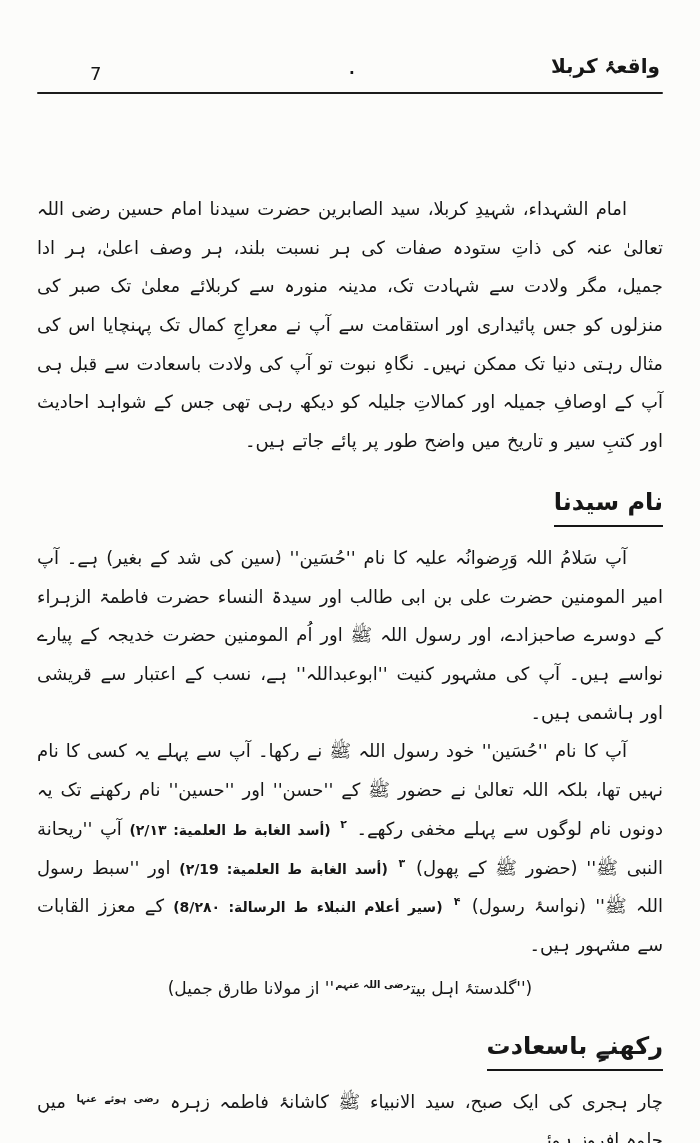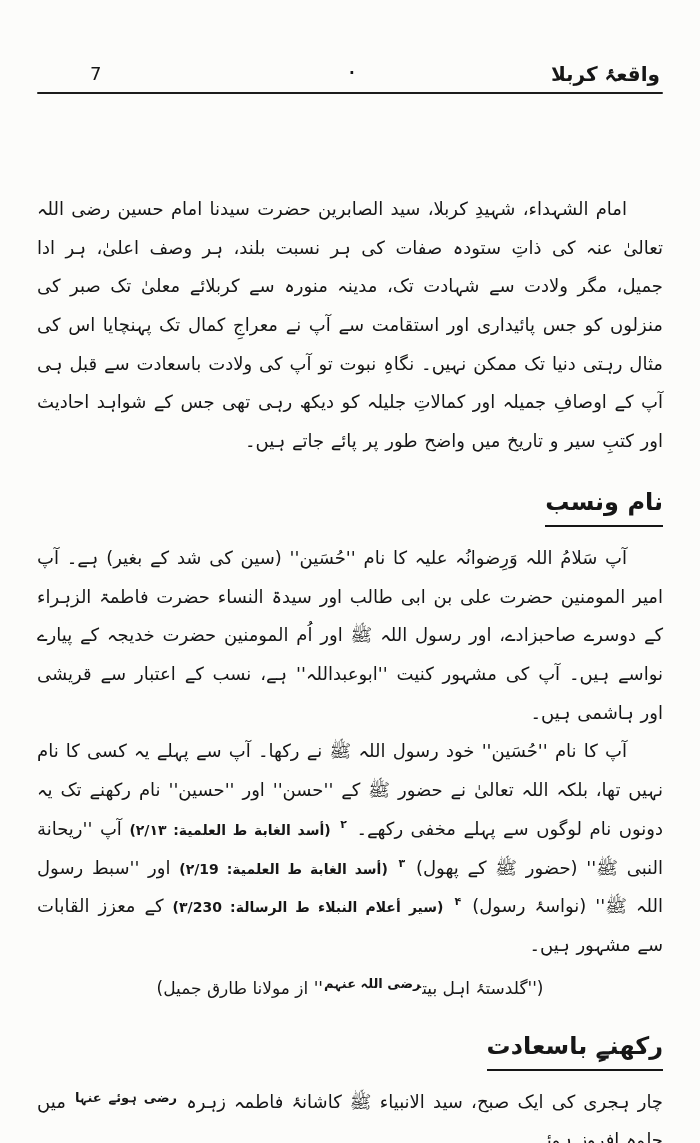--- a/index.html
+++ b/index.html
@@ -28,21 +28,21 @@
     letter-spacing: 1px;
   }
   .header-dot {
     position: absolute;
     left: 50%; bottom: 4px;
     font-size: 15px;
     font-weight: bold;
   }
   .book-title {
     position: absolute;
-    right: 0; bottom: 0;
+    right: 0; bottom: 8px;
     direction: rtl;
     font-size: 20px;
     font-weight: bold;
   }
   .header-rule {
     position: absolute;
     top: 92px; left: 37px; right: 37px;
     border-top: 2.5px solid #1c1c1c;
     border-radius: 2px;
   }
@@ -97,21 +97,21 @@
     font-weight: bold;
     line-height: 1.3;
   }
   .section-heading .ht {
     display: inline-block;
     border-bottom: 2.5px solid #161616;
     padding-bottom: 7px;
   }
 
   .honorific {
-    font-size: 13px;
+    font-size: 10px;
     font-weight: bold;
     vertical-align: 6px;
     margin: 0 1px;
   }
 </style>
 </head>
 <body>
 
 <div class="page">
 
@@ -121,36 +121,36 @@
     <span class="book-title">واقعۂ کربلا</span>
   </header>
 
   <div class="header-rule"></div>
 
   <main class="content">
 
     <p class="para indent">امام الشہداء، شہیدِ کربلا، سید الصابرین حضرت سیدنا امام حسین رضی اللہ تعالیٰ عنہ کی ذاتِ ستودہ صفات کی ہر نسبت بلند، ہر وصف اعلیٰ، ہر ادا جمیل، مگر ولادت سے شہادت تک، مدینہ منورہ سے کربلائے معلیٰ تک صبر کی منزلوں کو جس پائیداری اور استقامت سے آپ نے معراجِ کمال تک پہنچایا اس کی مثال رہتی دنیا تک ممکن نہیں۔ نگاہِ نبوت تو آپ کی ولادت باسعادت سے قبل ہی آپ کے اوصافِ جمیلہ اور کمالاتِ جلیلہ کو دیکھ رہی تھی جس کے شواہد احادیث اور کتبِ سیر و تاریخ میں واضح طور پر پائے جاتے ہیں۔</p>
 
     <h2 class="section-heading">
-      <span class="ht">نام ونسب</span>
+      <span class="ht">نام سیدنا</span>
     </h2>
 
     <p class="para indent">آپ سَلامُ اللہ وَرِضوانُہ علیہ کا نام ''حُسَین'' (سین کی شد کے بغیر) ہے۔ آپ امیر المومنین حضرت علی بن ابی طالب اور سیدۃ النساء حضرت فاطمۃ الزہراء کے دوسرے صاحبزادے، اور رسول اللہ ﷺ اور اُم المومنین حضرت خدیجہ کے پیارے نواسے ہیں۔ آپ کی مشہور کنیت ''ابوعبداللہ'' ہے، نسب کے اعتبار سے قریشی اور ہاشمی ہیں۔</p>
 
 
     <p class="para indent">
       <span>آپ کا نام ''حُسَین'' خود رسول اللہ ﷺ نے رکھا۔ آپ سے پہلے یہ کسی کا نام نہیں تھا، بلکہ اللہ تعالیٰ نے حضور ﷺ کے ''حسن'' اور ''حسین'' نام رکھنے تک یہ دونوں نام لوگوں سے پہلے مخفی رکھے۔</span>
       <sup class="fn">۲</sup>
       <span class="ref">(أسد الغابة ط العلمية: ۲/۱۳)</span>
       <span>آپ ''ریحانة النبی ﷺ'' (حضور ﷺ کے پھول)</span>
       <sup class="fn">۳</sup>
       <span class="ref">(أسد الغابة ط العلمية: ۲/19)</span>
       <span>اور ''سبط رسول اللہ ﷺ'' (نواسۂ رسول)</span>
       <sup class="fn">۴</sup>
-      <span class="ref">(سير أعلام النبلاء ط الرسالة: ۳/230)</span>
+      <span class="ref">(سير أعلام النبلاء ط الرسالة: 8/۲۸۰)</span>
       <span>کے معزز القابات سے مشہور ہیں۔</span>
     </p>
 
     <p class="citation">
       <span>(''گلدستۂ اہل بیت</span><span class="honorific">رضی اللہ عنہم</span><span>'' از مولانا طارق جمیل)</span>
     </p>
 
     <h2 class="section-heading">
       <span class="ht">رکھنےِ باسعادت</span>
     </h2>

